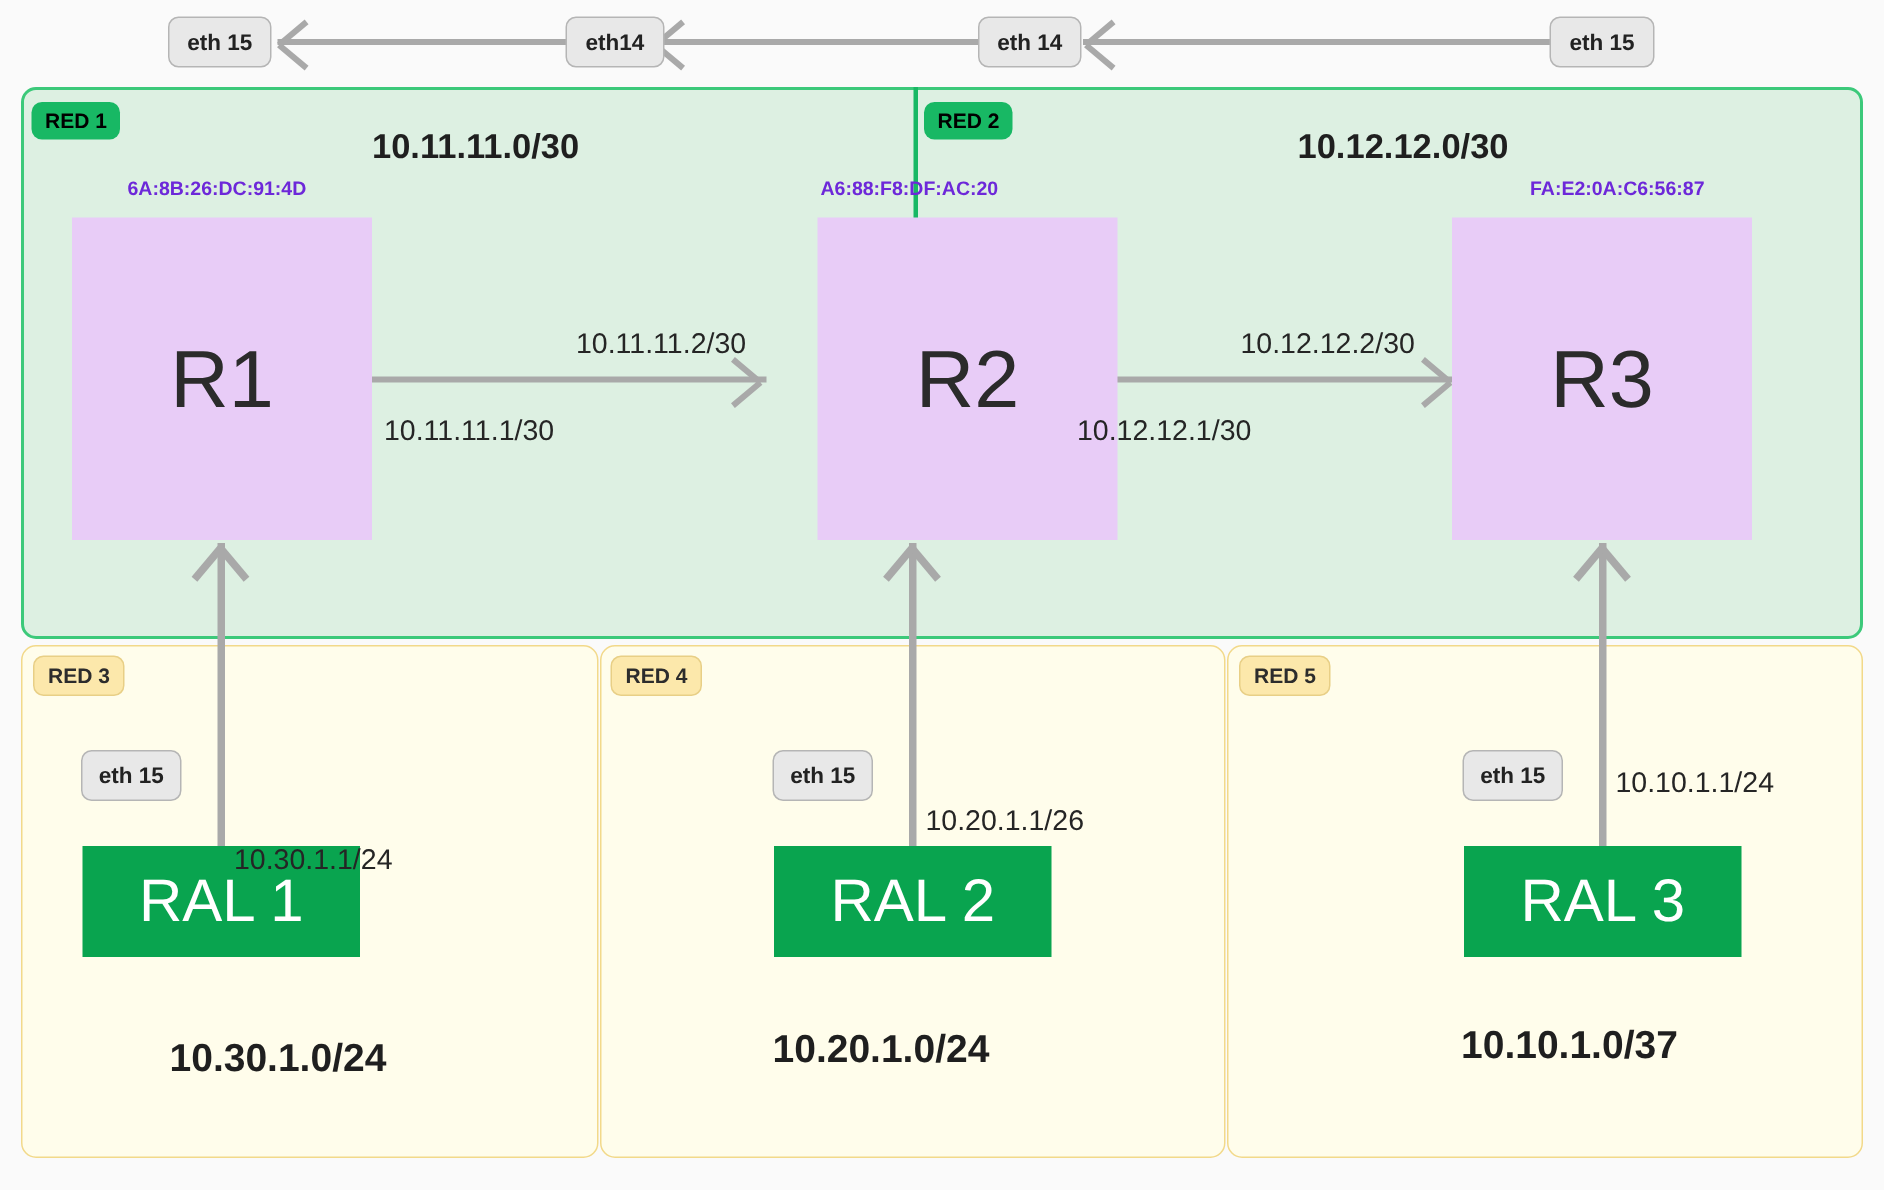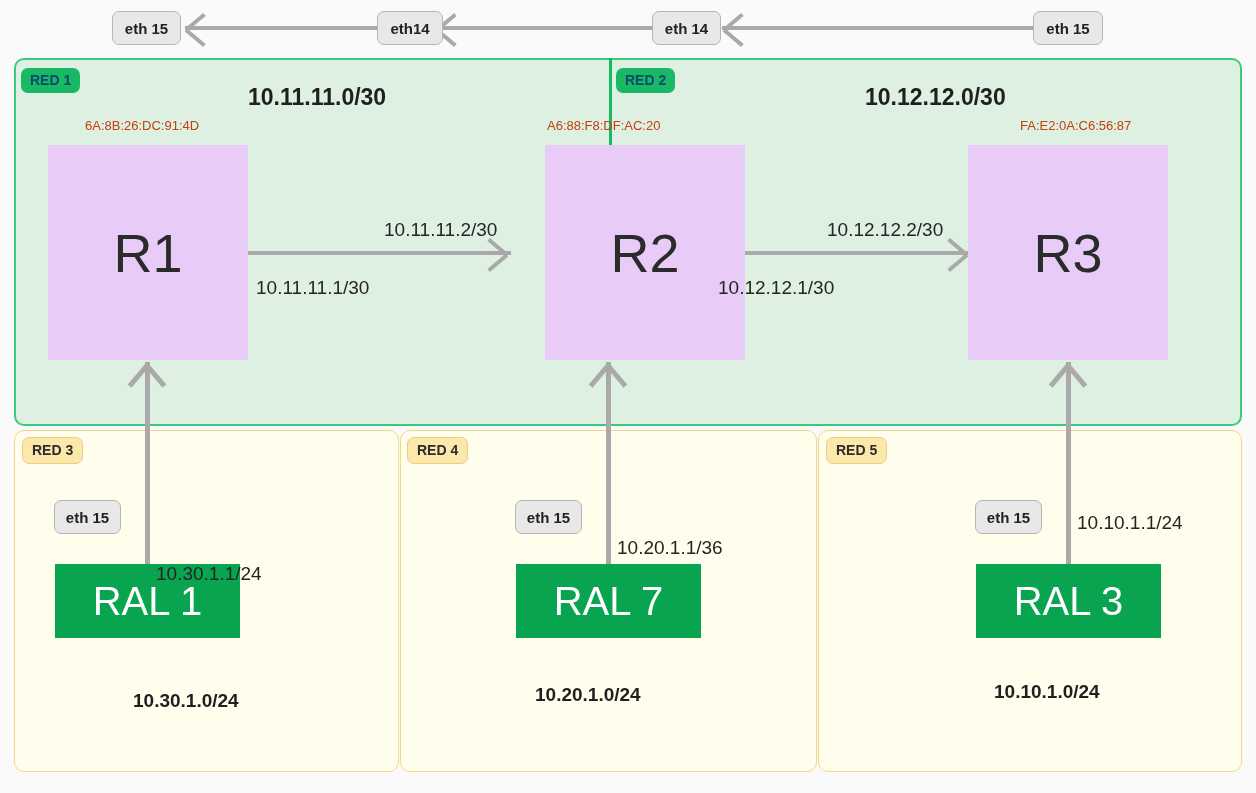--- a/index.html
+++ b/index.html
@@ -76,37 +76,37 @@
   
   .badge {
     position: absolute;
     font-size: 14px;
     font-weight: bold;
     border-radius: 7px;
     padding: 4px 9px 5px 9px;
     z-index: 7;
     white-space: nowrap;
   }
-  .badge-green { background: #18b864; color: #0c4a6e; }
+  .badge-green { background: #18b864; color: #000000; }
   .badge-yellow { background: #fce8ab; color: #2c2c2c; border: 1px solid #e8cf86; }
 
   
   .subnet-title {
     position: absolute;
     font-size: 23px;
     font-weight: bold;
     color: #1f1f1f;
     z-index: 7;
     white-space: nowrap;
   }
   .mac {
     position: absolute;
     font-size: 13px;
-    font-weight: normal;
-    color: #c2410c;
+    font-weight: bold;
+    color: #6d28d9;
     z-index: 7;
     white-space: nowrap;
   }
 
   
   .router {
     position: absolute;
     width: 200px; height: 215px;
     background: #e8ccf7;
     display: flex; align-items: center; justify-content: center;
@@ -179,26 +179,25 @@
   }
   .host-ip {
     position: absolute;
     font-size: 19px;
     color: #252525;
     z-index: 7;
     white-space: nowrap;
   }
   .lan-net {
     position: absolute;
-    font-size: 19px;
+    font-size: 26px;
     font-weight: bold;
     color: #1f1f1f;
     z-index: 7;
     white-space: nowrap;
-    margin-left: 20px;
   }
 </style>
 </head>
 <body>
 
 <div id="canvas">
 
   <div class="top-line" style="left:185px; top:26px; width:200px;"></div>
   <div class="top-line" style="left:435px; top:26px; width:225px;"></div>
   <div class="top-line" style="left:722px; top:26px; width:316px;"></div>
@@ -284,30 +283,30 @@
   <div class="vlink" style="left:145px; top:362px; height:202px;"></div>
   <div class="arrow-up" style="left:147px; top:363px;"></div>
 
   <div class="vlink" style="left:606px; top:362px; height:202px;"></div>
   <div class="arrow-up" style="left:608px; top:363px;"></div>
 
   <div class="vlink" style="left:1066px; top:362px; height:202px;"></div>
   <div class="arrow-up" style="left:1068px; top:363px;"></div>
 
   <div class="host-ip" style="left:156px; top:547px;margin-top:16px;">10.30.1.1/24</div>
-  <div class="host-ip" style="left:617px; top:537px;">10.20.1.1/36</div>
+  <div class="host-ip" style="left:617px; top:537px;">10.20.1.1/26</div>
   <div class="host-ip" style="left:1077px; top:512px;">10.10.1.1/24</div>
 
   <div class="ral" style="left:55px; top:564px;">
     <span>RAL 1</span>
   </div>
   <div class="ral" style="left:516px; top:564px;">
-    <span>RAL 7</span>
+    <span>RAL 2</span>
   </div>
   <div class="ral" style="left:976px; top:564px;">
     <span>RAL 3</span>
   </div>
 
   <div class="lan-net" style="left:113px; top:690px;">10.30.1.0/24</div>
   <div class="lan-net" style="left:515px; top:684px;">10.20.1.0/24</div>
-  <div class="lan-net" style="left:974px; top:681px;">10.10.1.0/24</div>
+  <div class="lan-net" style="left:974px; top:681px;">10.10.1.0/37</div>
 
 </div>
 
 </body></html>

